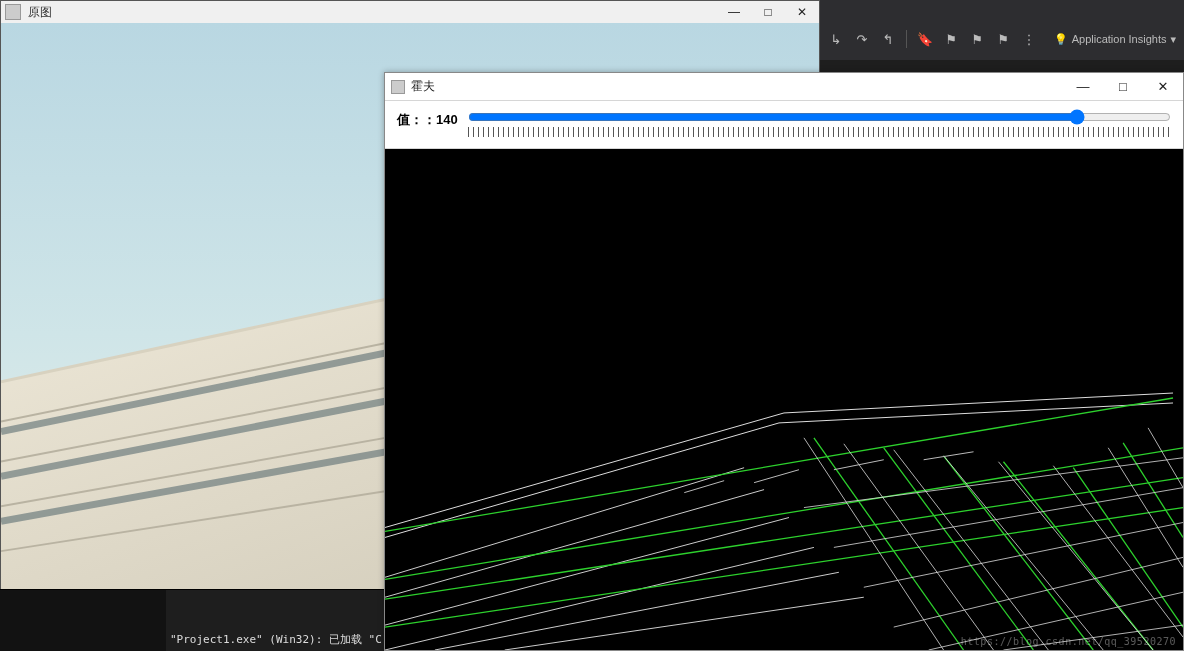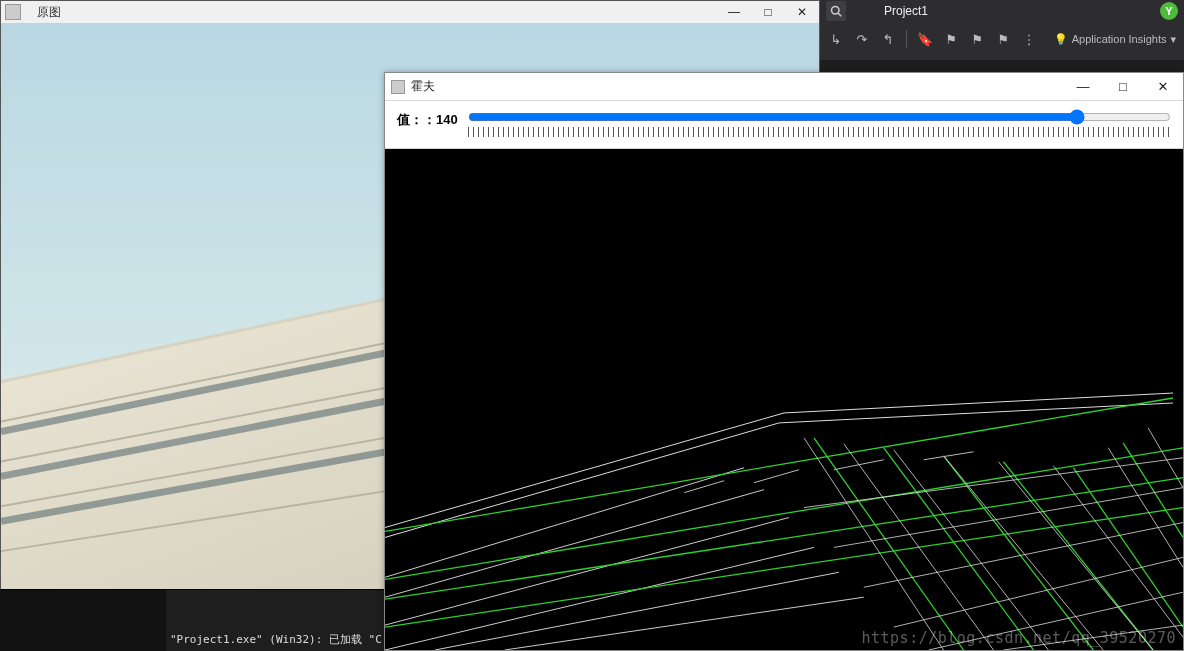--- a/index.html
+++ b/index.html
@@ -9,21 +9,21 @@
   
   .win-original {
     position: absolute; left: 0; top: 0; width: 820px; height: 590px;
     background: #2b2b2b; border: 1px solid #555;
   }
   .win-original .titlebar {
     height: 22px; background: #f0f0f0; display: flex; align-items: center;
     font-size: 12px; color: #333;
   }
   .win-original .titlebar .icon-slot { width: 16px; height: 16px; margin: 0 4px; background: #ccc; border: 1px solid #999; }
-  .win-original .titlebar .title { flex: 0 0 auto; margin-left: 12px; }
+  .win-original .titlebar .title { flex: 0 0 auto; margin-left: 3px; }
   .win-original .titlebar .spacer { flex: 1; }
   .winbtn { width: 34px; height: 22px; display: flex; align-items: center; justify-content: center; font-size: 12px; color: #222; }
 
   .orig-canvas {
     position: absolute; left: 0; top: 22px; right: 0; bottom: 0;
     overflow: hidden;
   }
   .orig-canvas svg { width: 100%; height: 100%; }
 
   
@@ -103,21 +103,21 @@
 
   .hough-canvas {
     position: absolute; left: 0; right: 0; top: 76px; bottom: 0;
     background: #000; overflow: hidden;
   }
   .hough-canvas svg { width: 100%; height: 100%; }
 
   
   .watermark {
     position: absolute; right: 8px; bottom: 4px; color: rgba(255,255,255,0.35);
-    font-size: 15px; font-family: Consolas, monospace; letter-spacing: 0.5px;
+    font-size: 10px; font-family: Consolas, monospace; letter-spacing: 0.5px;
     pointer-events: none;
   }
 </style>
 </head>
 <body>
 
 <div class="vs-body"></div>
 
 <div class="win-original">
   <div class="titlebar">
@@ -180,30 +180,20 @@
 
 <div class="console">
   <div class="leftpad"></div>
   <div>"Project1.exe" (Win32): 已加载 "C:\Wi</div>
   
   
   
 </div>
 
 <div class="vs-bar">
-  <div class="vs-title">
-    <div class="search-glass">
-      <svg width="12" height="12" viewBox="0 0 16 16">
-          <circle cx="7" cy="7" r="5" stroke="#ccc" stroke-width="2" fill="none"></circle>
-          <line x1="11" y1="11" x2="15" y2="15" stroke="#ccc" stroke-width="2"></line>
-        </svg>
-    </div>
-    <span class="projname">Project1</span>
-    <div class="avatar">Y</div>
-  </div>
   <div class="vs-toolbar">
     <span class="tbtn">↳</span>
     <span class="tbtn">↷</span>
     <span class="tbtn">↰</span>
     <span class="sep"></span>
     <span class="tbtn">🔖</span>
     <span class="tbtn">⚑</span>
     <span class="tbtn">⚑</span>
     <span class="tbtn">⚑</span>
     <span class="tbtn">⋮</span>

